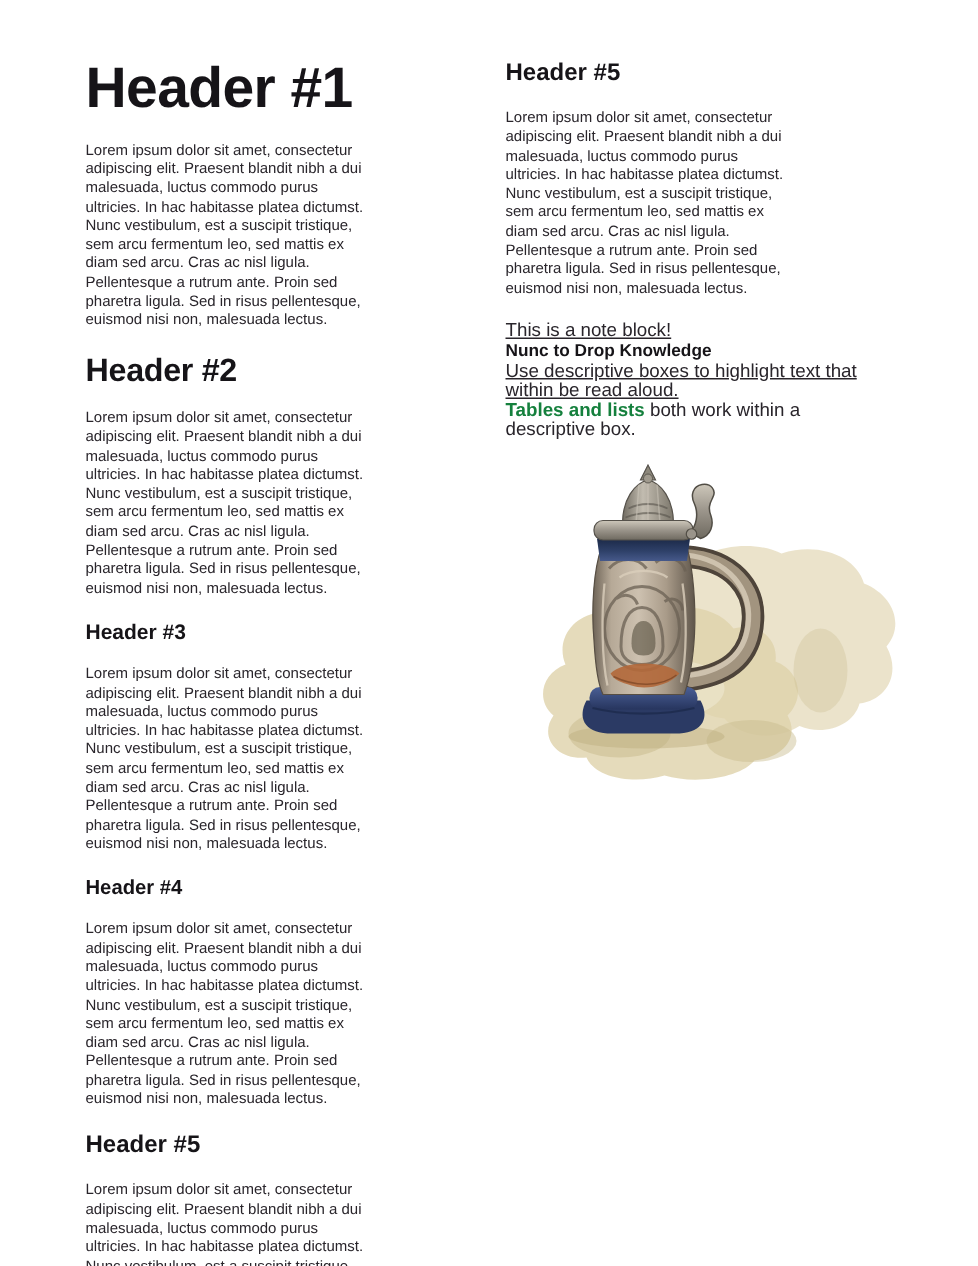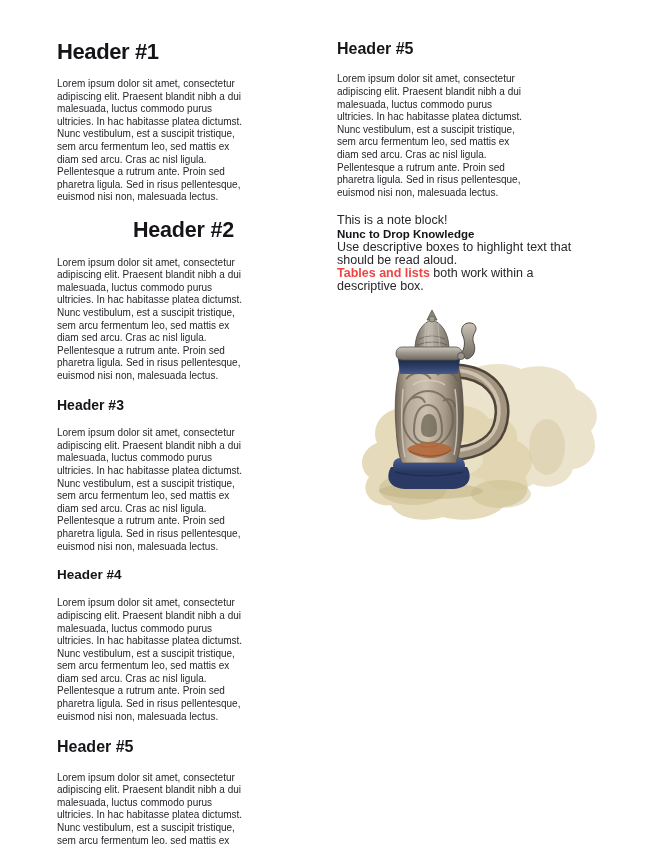--- a/index.html
+++ b/index.html
@@ -6,30 +6,30 @@
   body {
     width:652px; height:844px; overflow:hidden;
     font-family:"Liberation Sans", sans-serif;
     color:#29252b;
   }
   .page { box-sizing:border-box; width:652px; height:844px; padding:40px 57px 0 57px; display:flex; gap:27px; background:#ffffff; }
   .col { box-sizing:border-box; }
   .col-left { width:253px; }
   .col-right { width:258px; }
   h1,h2,h3,h4,.h5 { margin:0; padding:0; color:#161418; font-weight:700; line-height:1.05; font-family:"Liberation Sans", sans-serif; }
-  h1 { font-size:22px; letter-spacing:-0.4px; }
-  h2 { font-size:21.5px; letter-spacing:-0.2px;text-align:center; }
+  h1 { font-size:38px; letter-spacing:-0.4px; }
+  h2 { font-size:21.5px; letter-spacing:-0.2px; }
   h3 { font-size:14px; }
   h4 { font-size:13.5px; }
   .h5 { font-size:16px; line-height:1.15; }
   p.lorem { margin:15px 0; font-size:10px; line-height:12.6px; white-space:pre-line; }
   .micro-title { font-size:11.5px; font-weight:700; line-height:13px; color:#161418; }
-  .micro-text { font-size:12.5px; line-height:13.2px; margin:0; white-space:pre-line; }
+  .micro-text { font-size:12.5px; line-height:13.2px; margin:0; white-space:pre-line;text-decoration:underline; }
   .tables-note { font-size:12.5px; line-height:13.2px; margin:0; }
-  .tables-note b { color:#ef4444; }
+  .tables-note b { color:#15803d; }
   .stein { display:block; margin:16px 0 0 14px; }
 </style>
 </head>
 <body>
 
 <div class="page">
 
   <div class="col col-left">
     <h1>Header #1</h1>
     <p class="lorem">Lorem ipsum dolor sit amet, consectetur
@@ -98,21 +98,21 @@
 sem arcu fermentum leo, sed mattis ex
 diam sed arcu. Cras ac nisl ligula.
 Pellentesque a rutrum ante. Proin sed
 pharetra ligula. Sed in risus pellentesque,
 euismod nisi non, malesuada lectus.</p>
 
     <p class="micro-text">This is a note block!</p>
 
     <div class="micro-title">Nunc to Drop Knowledge</div>
     <p class="micro-text">Use descriptive boxes to highlight text that
-should be read aloud.</p>
+within be read aloud.</p>
 
     <p class="tables-note"><b>Tables and lists</b><span> both work within a descriptive box.</span></p>
 
     <svg class="stein" width="260" height="215" viewBox="0 0 260 215" xmlns="http://www.w3.org/2000/svg">
       <defs>
         <linearGradient id="gradBody" x1="0" y1="0" x2="1" y2="0">
           <stop offset="0" stop-color="#6e6457"></stop>
           <stop offset="0.18" stop-color="#b6a997"></stop>
           <stop offset="0.45" stop-color="#cdc1b0"></stop>
           <stop offset="0.72" stop-color="#a99b89"></stop>

